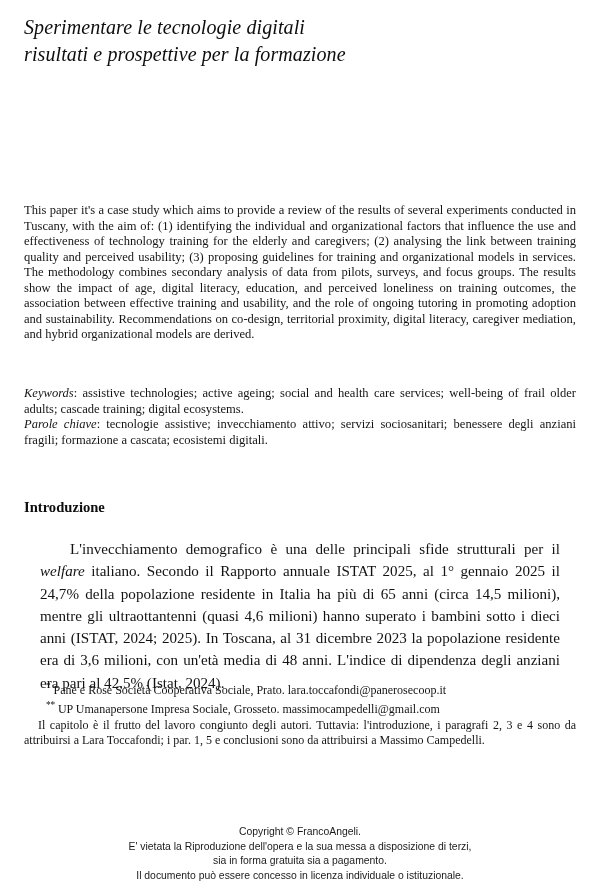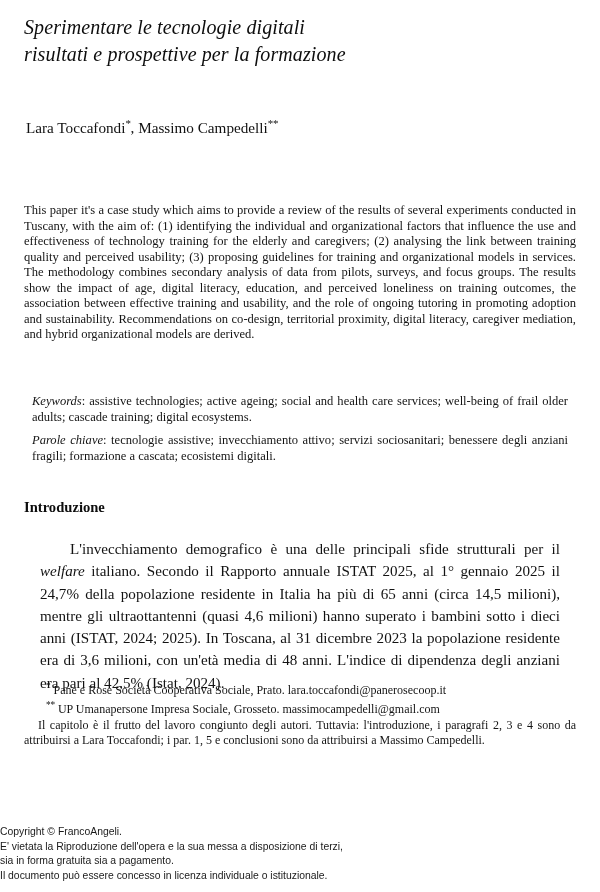--- a/index.html
+++ b/index.html
@@ -74,21 +74,21 @@
   .keywords {
     position: absolute;
     left: 24px;
     top: 386px;
     width: 552px;
     font-size: 12.55px;
     line-height: 15.6px;
     text-align: justify;
     color: #141414;
   }
-  .keywords p { margin: 8px; }
+  .keywords p { margin: 0; }
   .kw-label { font-style: italic; }
 
   
   .section-heading {
     position: absolute;
     left: 24px;
     top: 486px;
     font-size: 14.6px;
     font-weight: bold;
     line-height: 19px;
@@ -140,38 +140,38 @@
     color: #151515;
     white-space: nowrap;
   }
 
   
   .copyright {
     position: absolute;
     left: 0;
     top: 825px;
     width: 600px;
+    text-align: center;
     font-family: "Liberation Sans", "DejaVu Sans", sans-serif;
     font-size: 10.4px;
     line-height: 14.6px;
     color: #1a1a1a;
   }
   .copyright div { white-space: nowrap; }
 </style>
 </head>
 <body>
 
 <div class="page">
 
   <div class="title-block">
     <div class="title-line">Sperimentare le tecnologie digitali</div>
     <div class="title-line">risultati e prospettive per la formazione</div>
   </div>
 
-  <div class="authors"><span>Lara Toccafondi</span><sup>*</sup><span>, </span><span>Massimo Campedelli</span><sup>**</sup></div>
 
   <div class="abstract">
     <p>This paper it's a case study which aims to provide a review of the results of several experiments conducted in Tuscany, with the aim of: (1) identifying the individual and organizational factors that influence the use and effectiveness of technology training for the elderly and caregivers; (2) analysing the link between training quality and perceived usability; (3) proposing guidelines for training and organizational models in services. The methodology combines secondary analysis of data from pilots, surveys, and focus groups. The results show the impact of age, digital literacy, education, and perceived loneliness on training outcomes, the association between effective training and usability, and the role of ongoing tutoring in promoting adoption and sustainability. Recommendations on co-design, territorial proximity, digital literacy, caregiver mediation, and hybrid organizational models are derived.</p>
   </div>
 
   <div class="keywords">
     <p><span class="kw-label">Keywords</span><span>: assistive technologies; active ageing; social and health care services; well-being of frail older adults; cascade training; digital ecosystems.</span></p>
     <p><span class="kw-label">Parole chiave</span><span>: tecnologie assistive; invecchiamento attivo; servizi sociosanitari; benessere degli anziani fragili; formazione a cascata; ecosistemi digitali.</span></p>
   </div>
 

